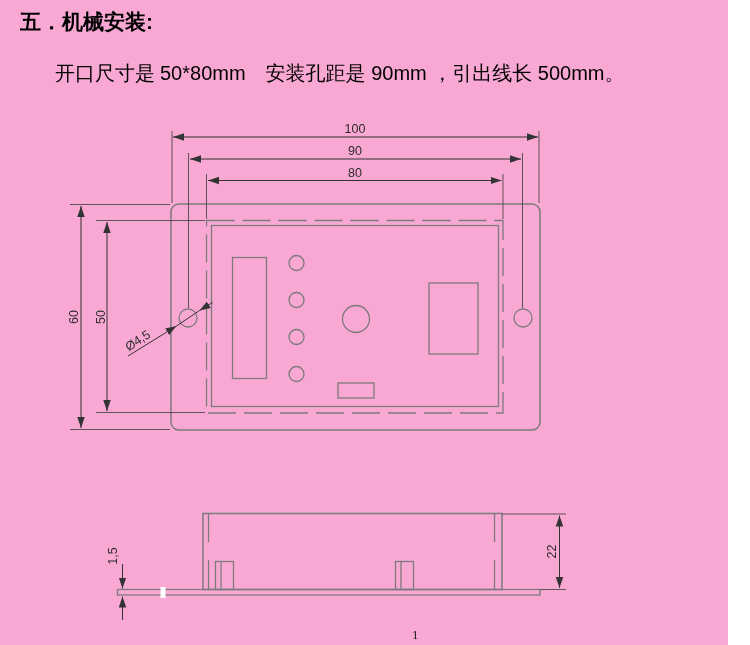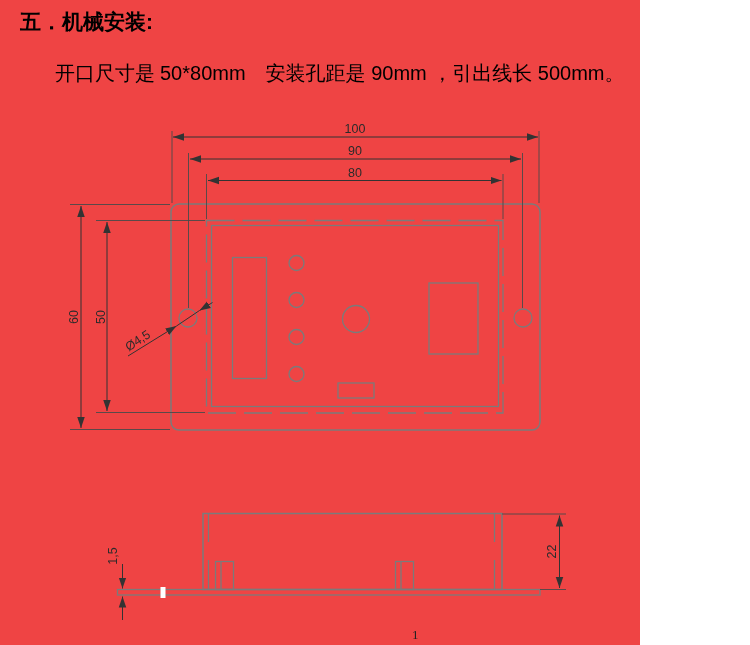--- a/index.html
+++ b/index.html
@@ -1,16 +1,16 @@
 <!DOCTYPE html>
 <html><head>
 <meta charset="utf-8">
 <style>
   html,body{margin:0;padding:0;background:#ffffff;}
-  .page{position:relative;width:640px;height:645px;background:#ef4444;overflow:hidden;
+  .page{position:relative;width:728px;height:645px;background:#f9a8d4;overflow:hidden;
         font-family:"Liberation Sans",sans-serif;}
   .heading{position:absolute;left:20px;top:8px;font-size:21px;font-weight:bold;color:#000;}
   .intro{position:absolute;left:55px;top:60px;font-size:20px;color:#000;white-space:nowrap;}
   .intro .seg-normal{font-family:"Liberation Serif",serif;font-weight:normal;margin-top:24px;}
   .intro .seg-bold{font-family:"Liberation Sans",sans-serif;font-weight:normal;}
   .pageno{position:absolute;left:412px;top:627px;font-size:13px;color:#222;
           font-family:"Liberation Serif",serif;}
   svg.drawing{position:absolute;left:0;top:0;}
   .dl{fill:none;stroke:#7b7b7b;stroke-width:1.5;}
   .dl2{fill:none;stroke:#7b7b7b;stroke-width:1.3;}

